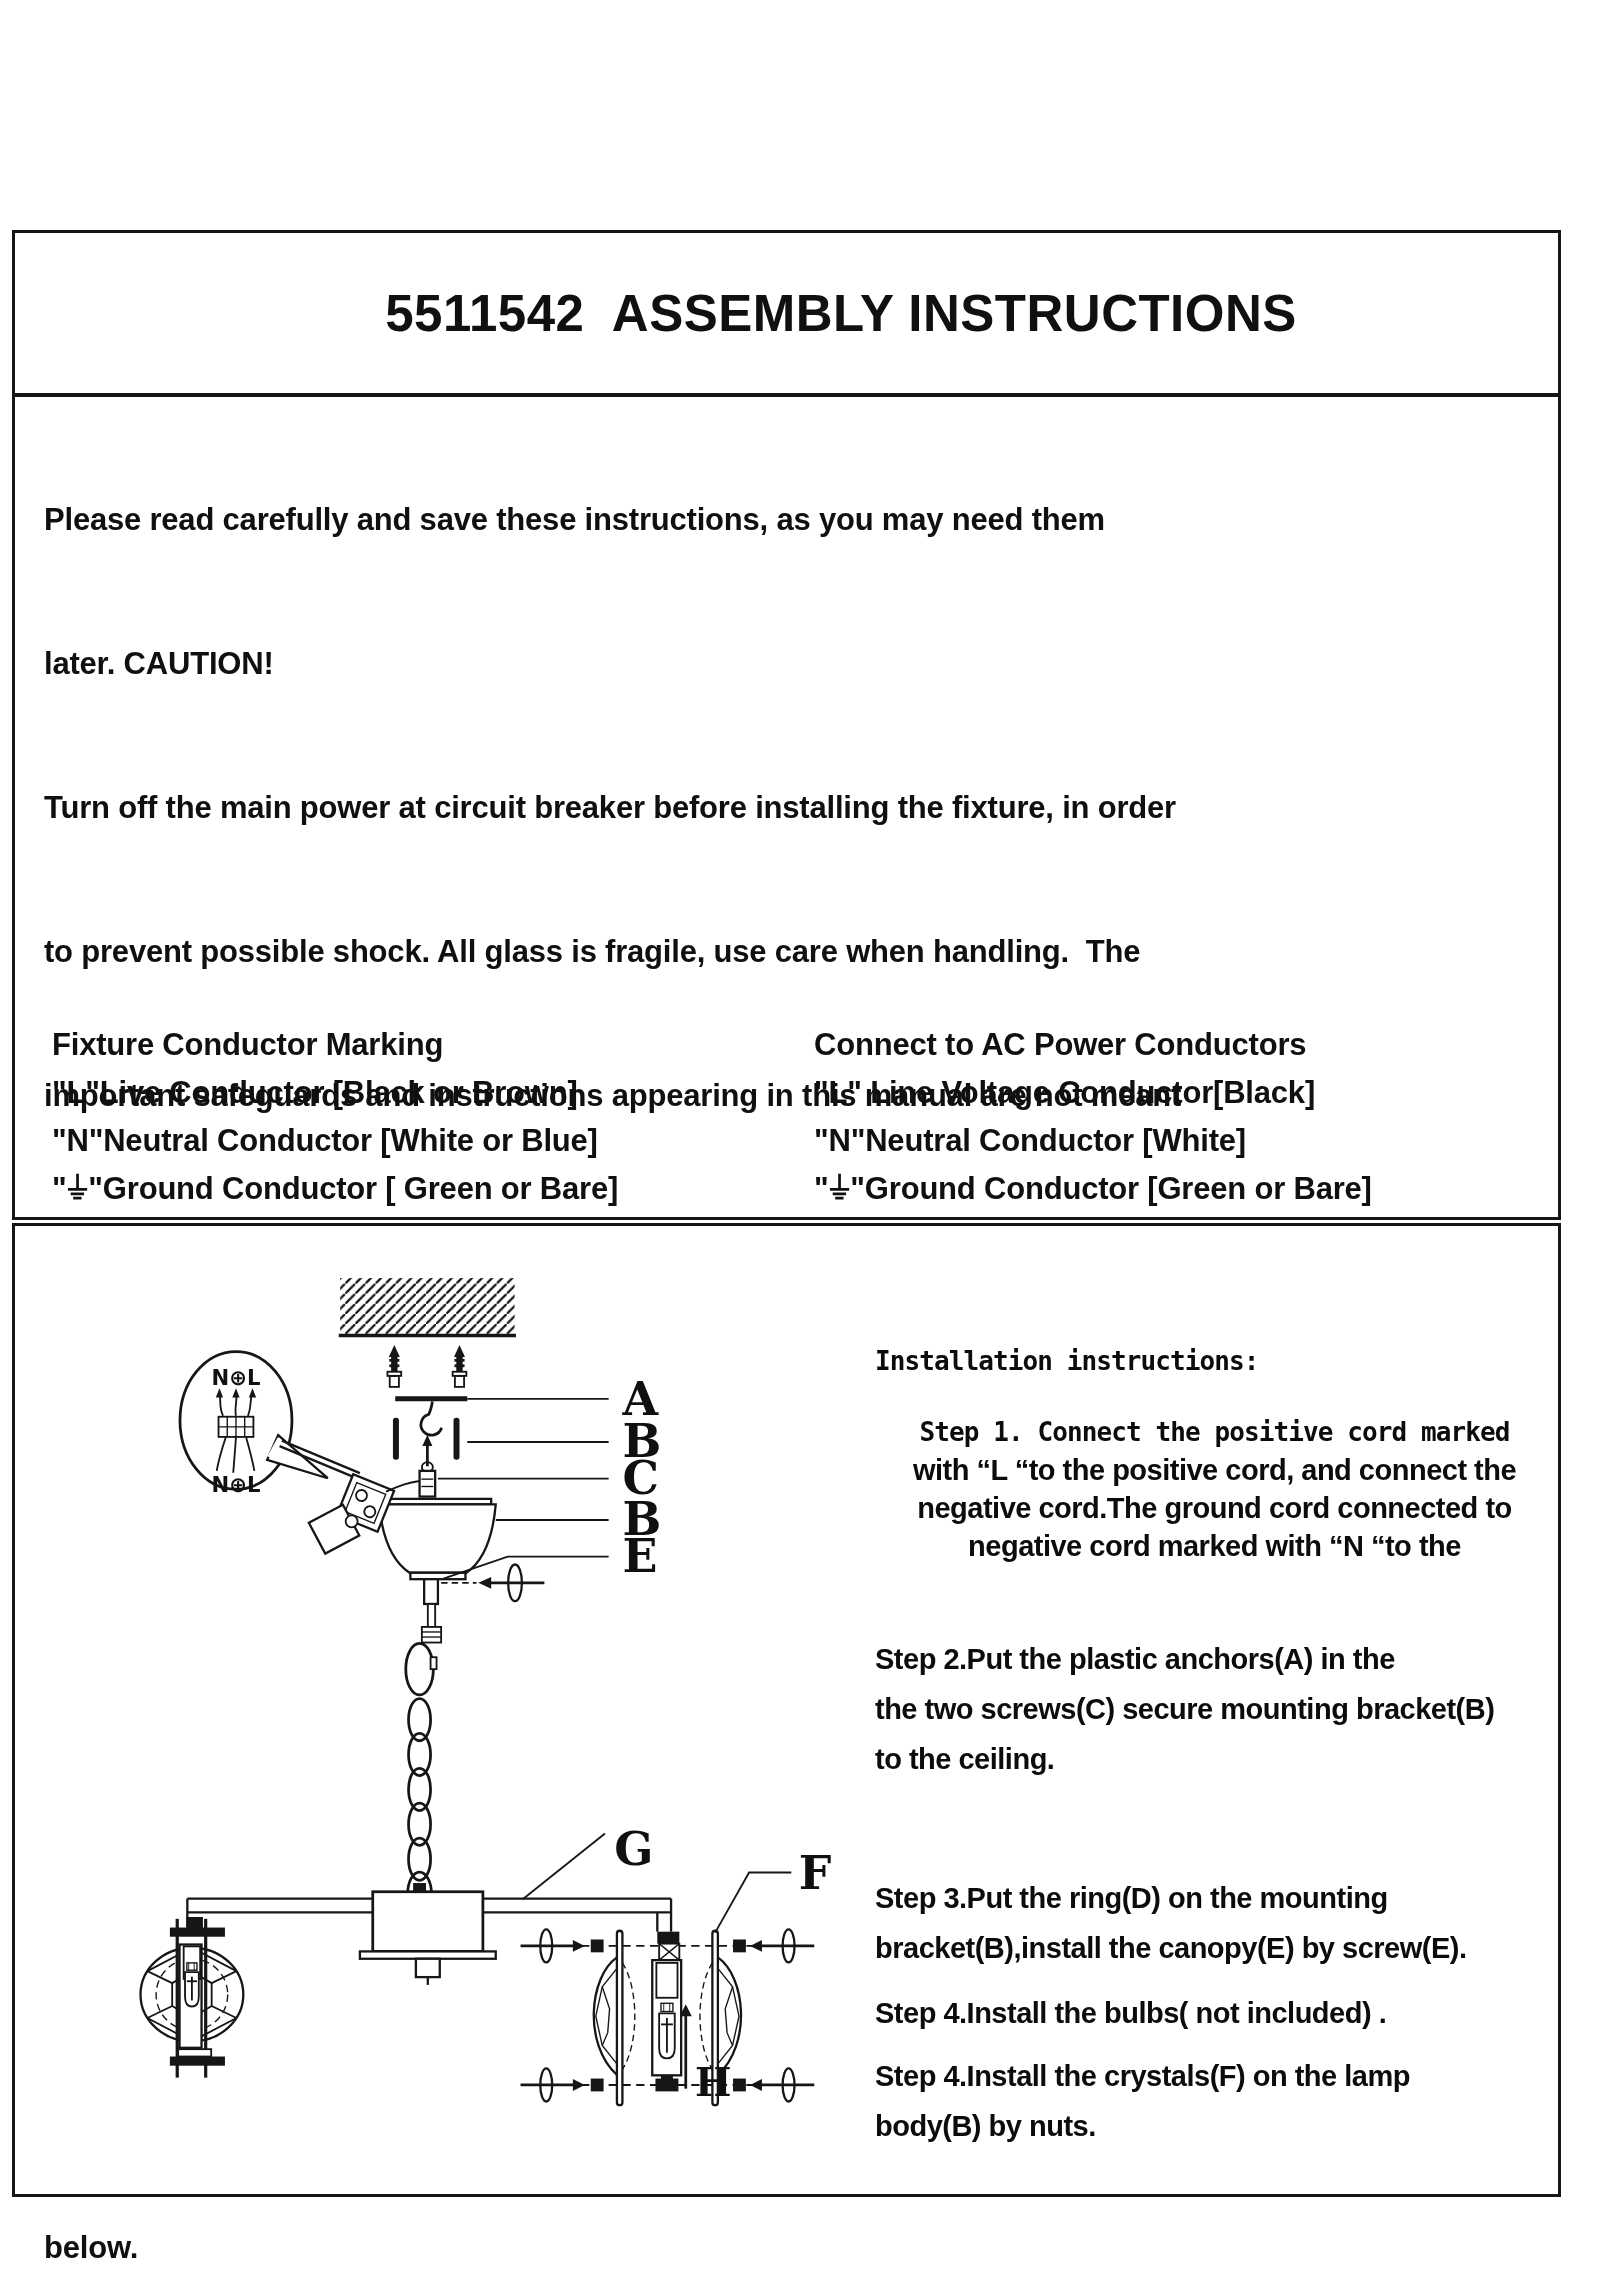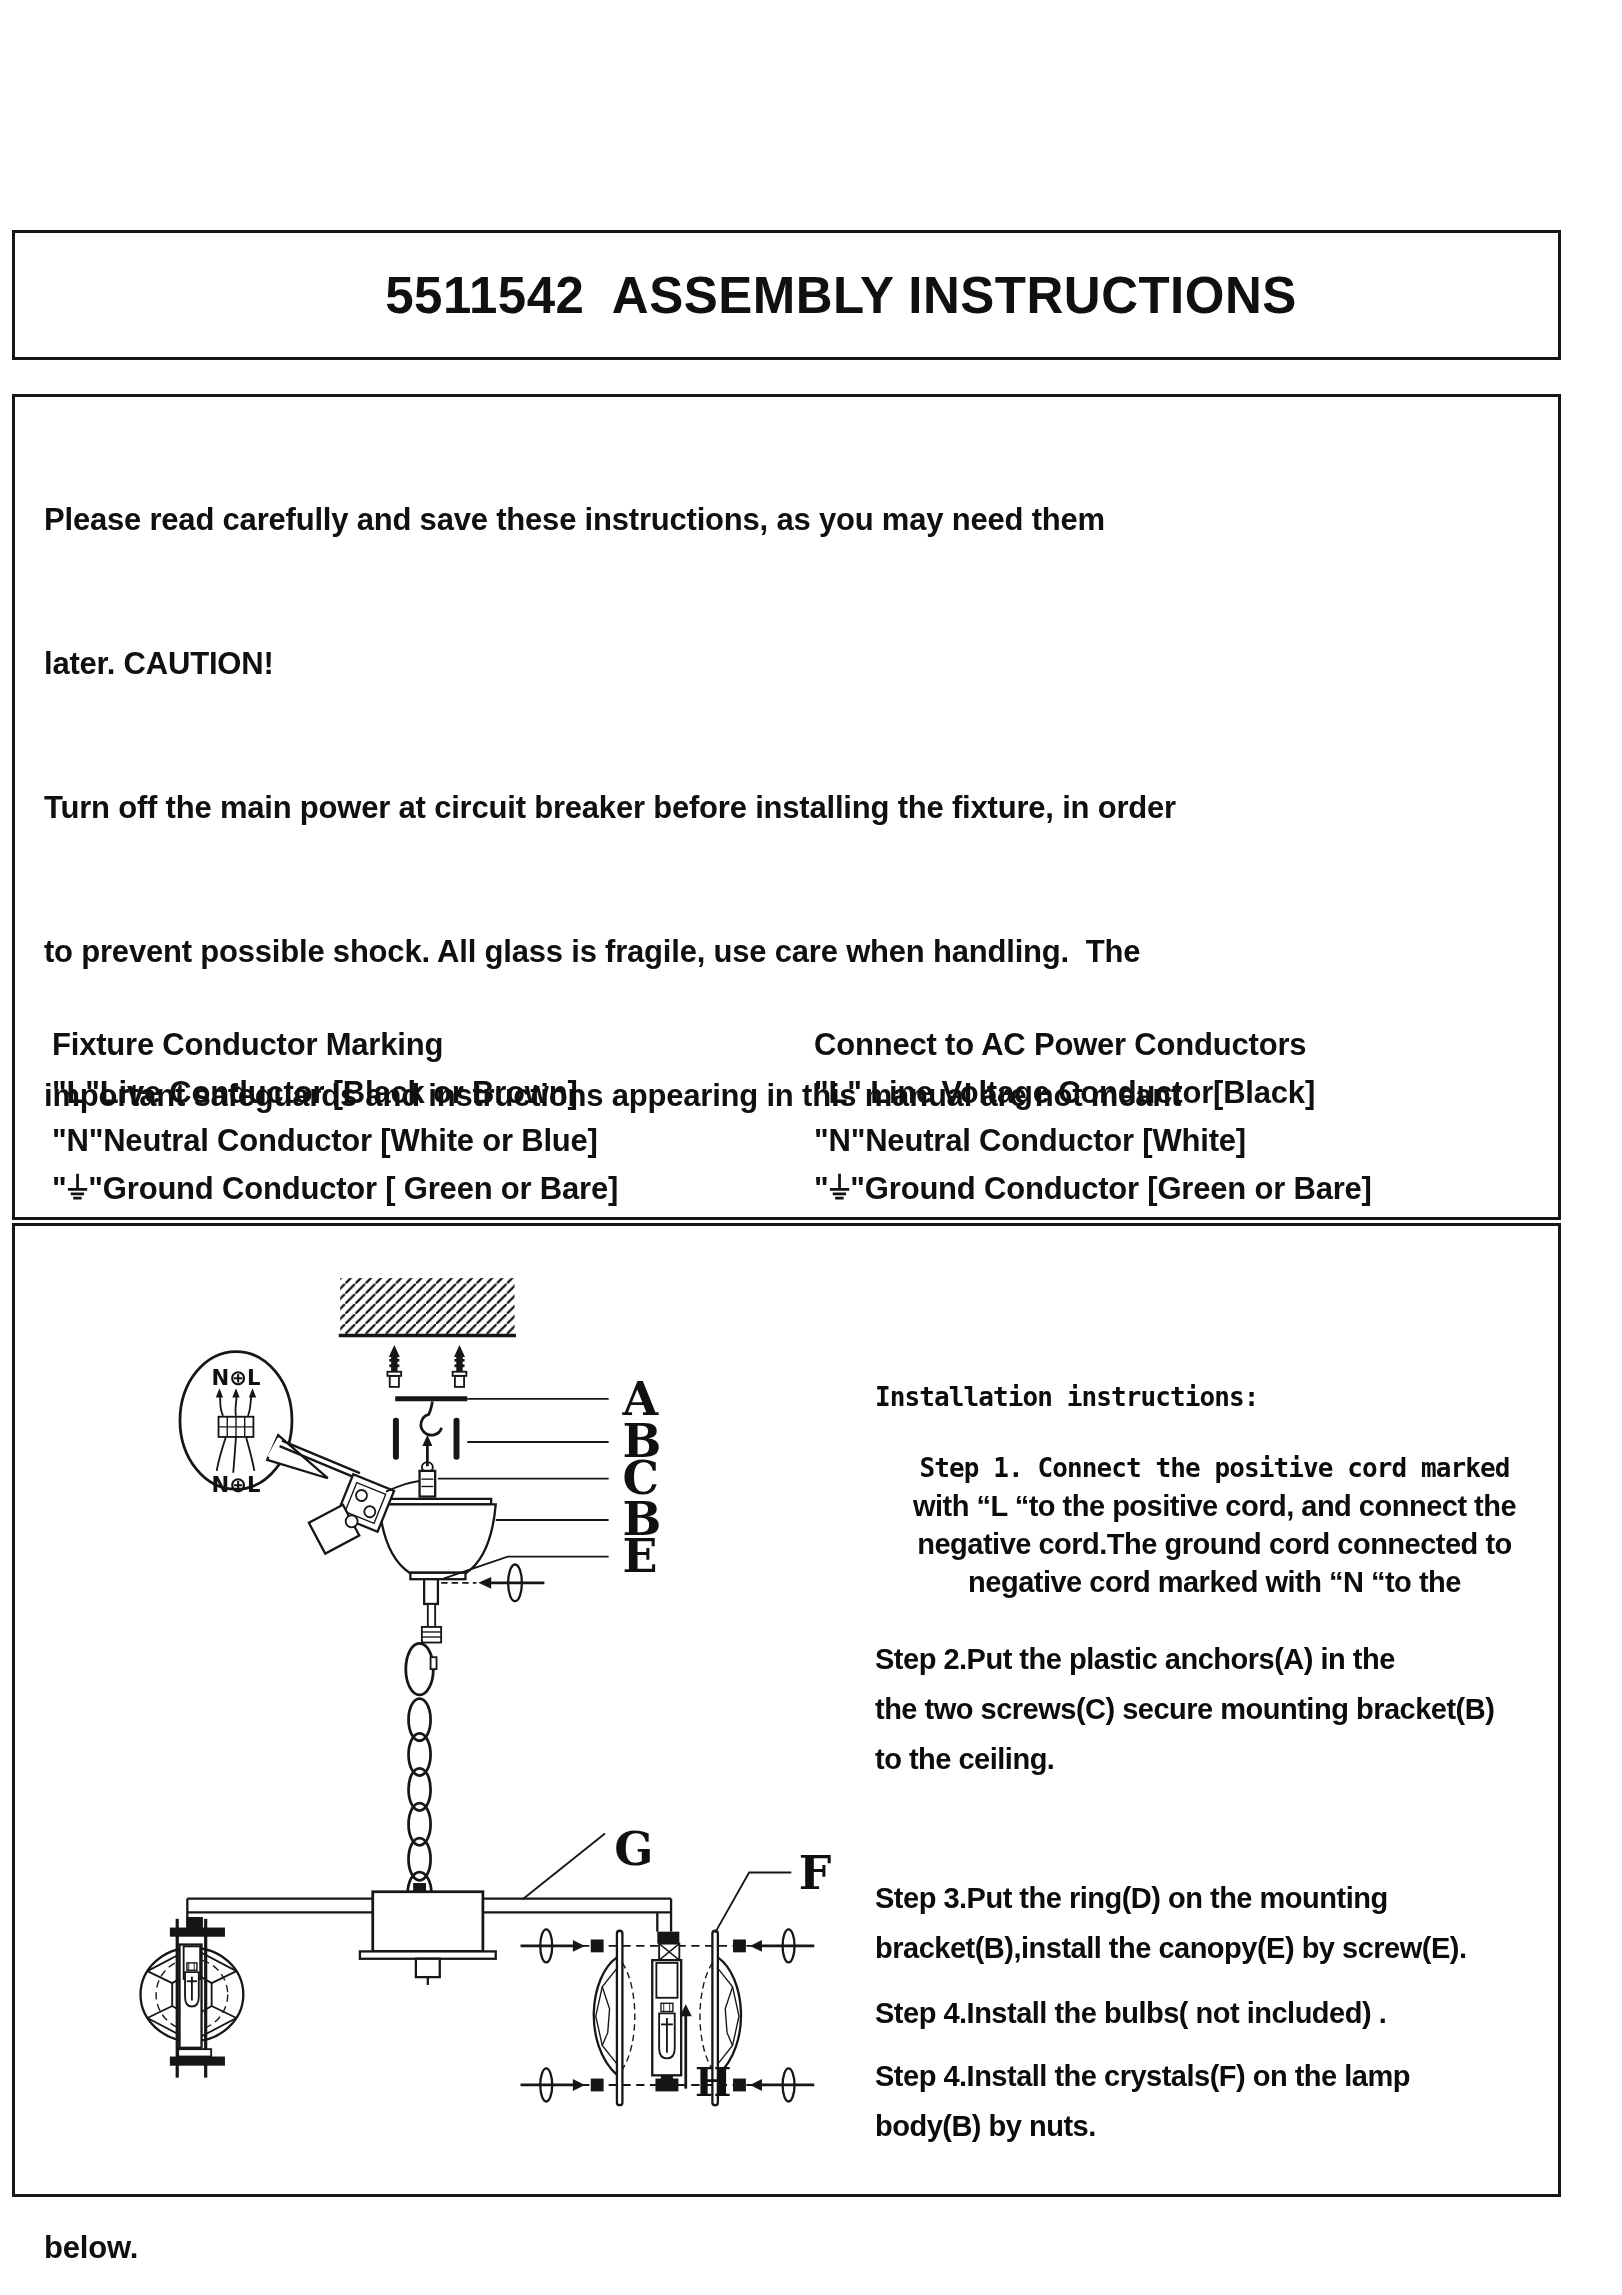--- a/index.html
+++ b/index.html
@@ -1,28 +1,28 @@
 <!DOCTYPE html>
 <html style="font-size:7.3px"><head>
 <meta charset="utf-8">
 <style>
   html,body{margin:0;padding:0;background:#fff;}
   body{width:1622px;height:2295px;position:relative;font-family:"Liberation Sans","DejaVu Sans",sans-serif;color:#101010;}
   .box{position:absolute;box-sizing:border-box;border:3.7px solid #161616;background:#fff;}
-  #title-box{left:11.5px;top:230px;width:1549px;height:130px;display:flex;align-items:center;justify-content:center;}
+  #title-box{left:11.5px;top:230px;width:1549px;height:166px;display:flex;align-items:center;justify-content:center;}
   #title-box .t{font-size:51px;font-weight:bold;letter-spacing:0.5px;position:relative;left:55px;white-space:pre;}
   #text-box{left:11.5px;top:394px;width:1549px;height:826px;}
   #diagram-box{left:11.5px;top:1223px;width:1549px;height:974px;}
   .caution{position:absolute;left:44px;top:400px;width:1501px;font-size:31px;font-weight:bold;line-height:48px;letter-spacing:-0.2px;white-space:pre;}
   .ctable{position:absolute;left:44px;top:1021px;width:1501px;font-size:31px;font-weight:bold;line-height:48px;letter-spacing:-0.2px;margin-left:8px;}
   .ctable .row{display:flex;}
   .ctable .cl{width:762px;flex:none;white-space:pre;}
   .ctable .cr{flex:1;white-space:pre;}
   .inst{position:absolute;left:875px;width:679px;font-weight:bold;color:#0c0c0c;}
-  .mono{font-family:"DejaVu Sans Mono","Liberation Mono",monospace;font-size:26px;letter-spacing:-0.9px;margin-top:36px;}
+  .mono{font-family:"DejaVu Sans Mono","Liberation Mono",monospace;font-size:26px;letter-spacing:-0.9px;}
   .sans{font-size:29px;letter-spacing:-0.5px;}
   #inst-h{top:1341px;line-height:41px;}
   #step1{top:1413px;line-height:38px;text-align:center;}
   #step2{top:1634px;line-height:50px;}
   #step3{top:1873px;line-height:50px;}
   #step4{top:1988px;line-height:50px;}
   #step5{top:2051px;line-height:50px;}
   #diagram-svg{position:absolute;left:11.5px;top:1223px;}
   .dlabel{font-family:"DejaVu Serif","Liberation Serif",serif;font-weight:bold;font-size:100px;fill:#101010;}
   .dlabel-s{font-family:"DejaVu Serif","Liberation Serif",serif;font-weight:bold;font-size:84px;fill:#101010;}

